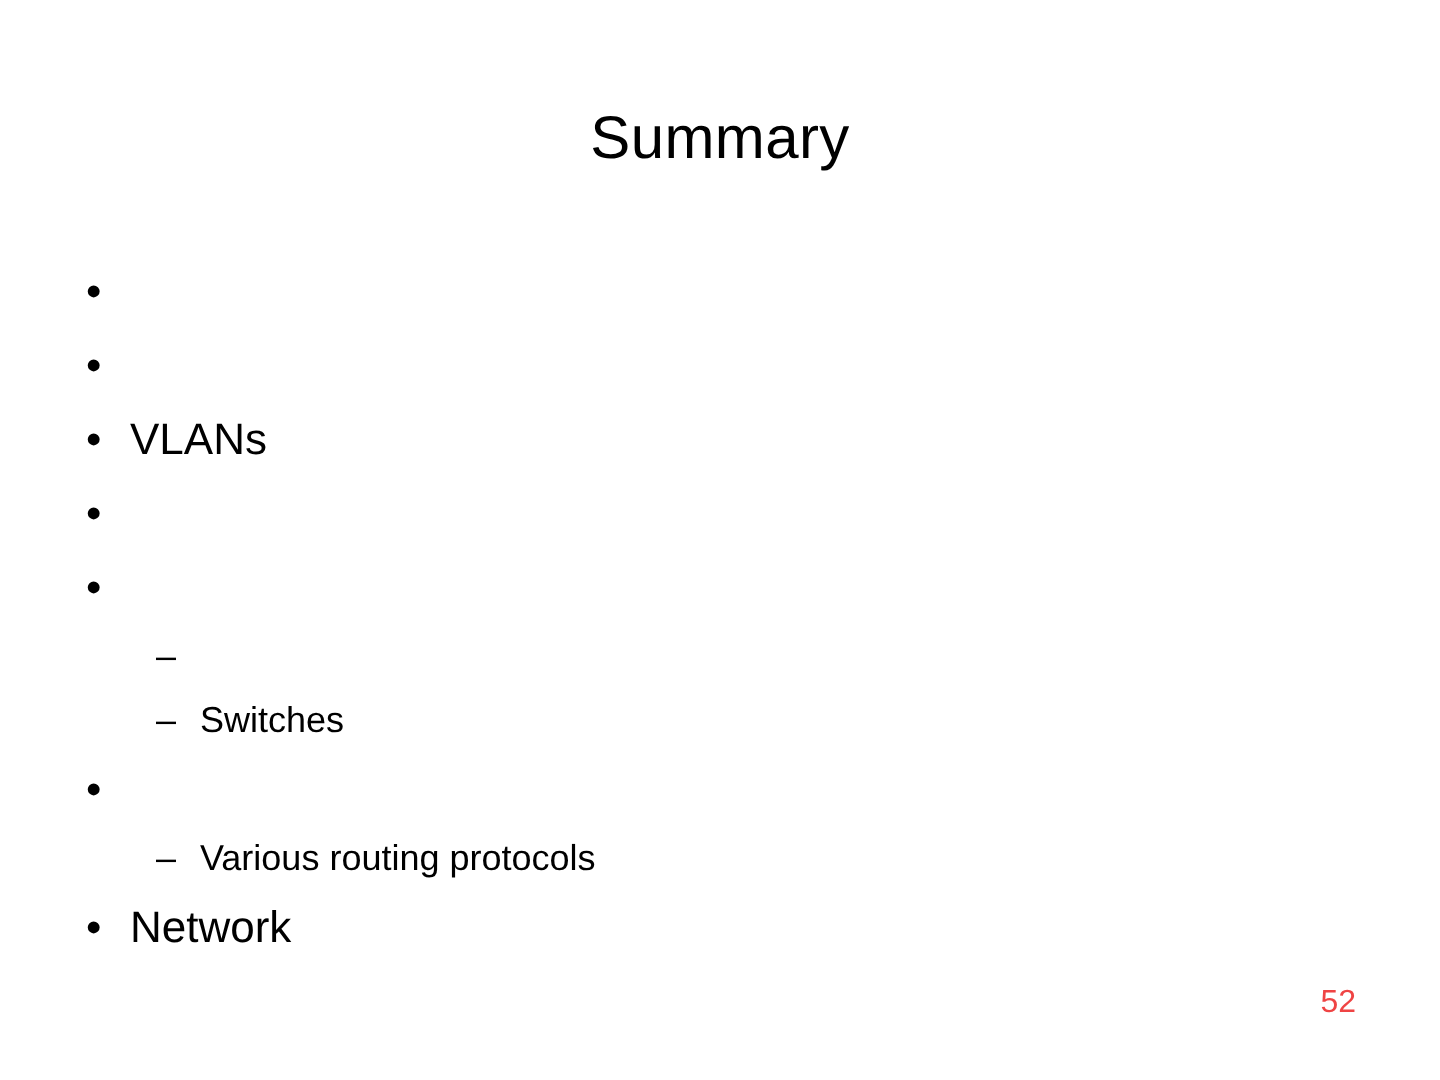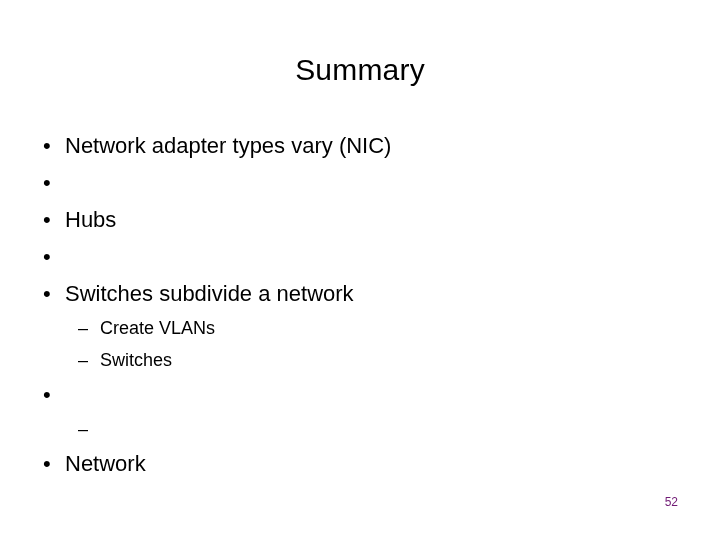--- a/index.html
+++ b/index.html
@@ -79,43 +79,43 @@
     font-size: 18px;
     line-height: 32px;
   }
   .bullet-text {
     display: inline;
   }
   .page-number {
     position: absolute;
     right: 42px;
     top: 495px;
-    font-size: 12px;
+    font-size: 16px;
     line-height: 14px;
-    color: #701a75;
+    color: #ef4444;
     text-align: left;
   }
 </style>
 </head>
 <body>
 
 <div class="slide">
 
   <div class="slide-title">Summary</div>
 
   <div class="body-area">
     <ul class="bullet-list" id="bullet-list">
-        <li class="bullet-item level-1"><span class="bullet-marker">•</span><span class="bullet-text">Network adapter types vary (NIC)</span></li>
         <li class="bullet-item level-1"><span class="bullet-marker">•</span></li>
-        <li class="bullet-item level-1"><span class="bullet-marker">•</span><span class="bullet-text">Hubs</span></li>
         <li class="bullet-item level-1"><span class="bullet-marker">•</span></li>
-        <li class="bullet-item level-1"><span class="bullet-marker">•</span><span class="bullet-text">Switches subdivide a network</span></li>
-        <li class="bullet-item level-2"><span class="bullet-marker">–</span><span class="bullet-text">Create VLANs</span></li>
+        <li class="bullet-item level-1"><span class="bullet-marker">•</span><span class="bullet-text">VLANs</span></li>
+        <li class="bullet-item level-1"><span class="bullet-marker">•</span></li>
+        <li class="bullet-item level-1"><span class="bullet-marker">•</span></li>
+        <li class="bullet-item level-2"><span class="bullet-marker">–</span></li>
         <li class="bullet-item level-2"><span class="bullet-marker">–</span><span class="bullet-text">Switches</span></li>
         <li class="bullet-item level-1"><span class="bullet-marker">•</span></li>
-        <li class="bullet-item level-2"><span class="bullet-marker">–</span></li>
+        <li class="bullet-item level-2"><span class="bullet-marker">–</span><span class="bullet-text">Various routing protocols</span></li>
         <li class="bullet-item level-1"><span class="bullet-marker">•</span><span class="bullet-text">Network</span></li>
       </ul>
   </div>
 
   <div class="page-number">52</div>
 
 </div>
 
 </body></html>

